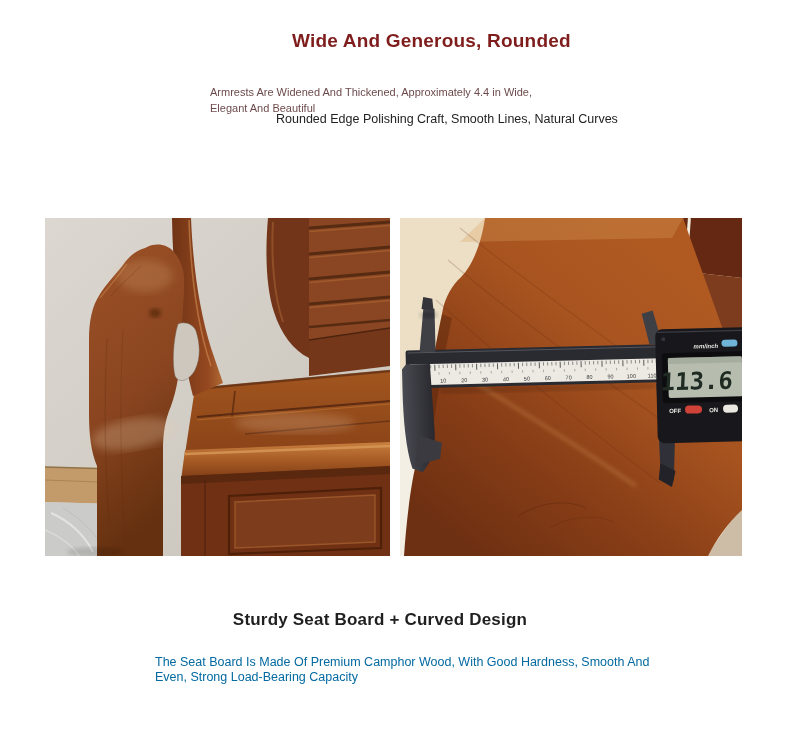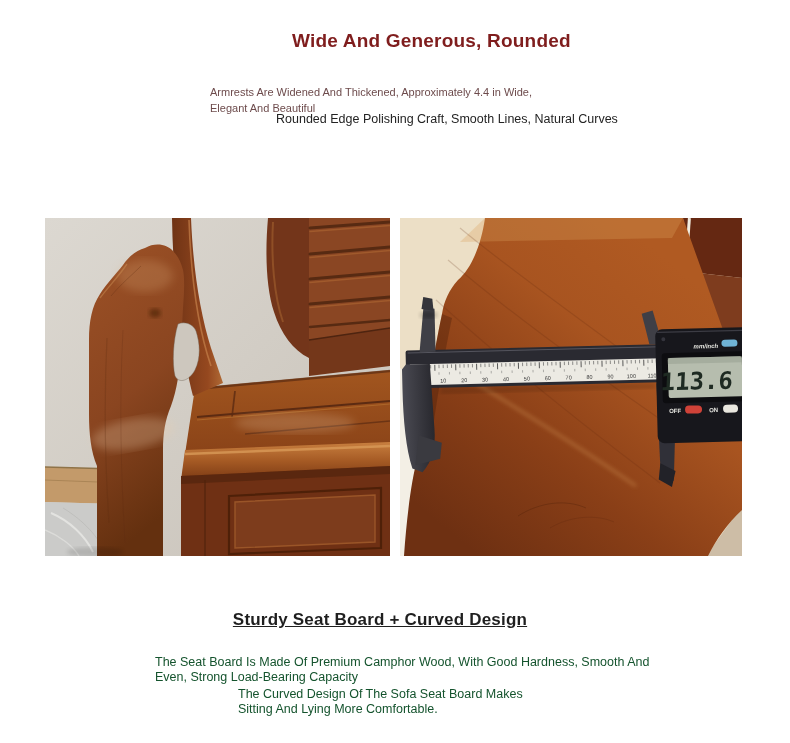--- a/index.html
+++ b/index.html
@@ -3,21 +3,21 @@
 <meta charset="utf-8">
 <style>
   html,body{margin:0;padding:0;background:#ffffff;}
   body{font-family:"Liberation Sans",sans-serif;-webkit-font-smoothing:antialiased;}
   .page{position:relative;width:790px;height:743px;background:#fff;overflow:hidden;}
   .abs{position:absolute;}
   .h1{font-size:19px;line-height:22px;font-weight:bold;color:#7f1d1d;letter-spacing:.2px;margin-left:48px;}
   .sub{font-size:11px;line-height:15.5px;color:#6d4b4c;}
   .body-t{font-size:12.5px;line-height:14.5px;color:#232323;}
   .h2{font-size:17px;font-weight:bold;color:#1f1f1f;letter-spacing:.2px;}
-  .para{font-size:12.5px;line-height:15px;color:#14532d;}
+  .para{font-size:12.5px;line-height:15px;color:#0369a1;}
   .photo{display:block;}
   .ruler-num{font-size:5.5px;fill:#3c3c3c;font-family:"Liberation Sans",sans-serif;}
   .lcd-text{font-family:"DejaVu Sans Mono",monospace;font-weight:bold;font-size:24px;fill:#1e2a22;letter-spacing:0;}
   .cap-label{font-size:6px;font-weight:bold;fill:#e8e8e2;font-family:"Liberation Sans",sans-serif;}
 </style>
 </head>
 <body>
 
 <div class="page">
 
@@ -316,25 +316,21 @@
           <text class="lcd-text" x="272" y="175" transform="skewX(-4)">113.6</text>
           <text class="cap-label" x="268" y="198">OFF</text>
           <rect x="284" y="191" width="17" height="8" rx="4" fill="#cf4238"></rect>
           <text class="cap-label" x="308" y="198">ON</text>
           <rect x="322" y="191" width="15" height="8" rx="4" fill="#e9e7df"></rect>
         </g>
       </g>
     </svg>
   </div>
 
-  <div class="abs h2" style="left:130px;top:610px;width:500px;text-align:center;text-decoration:underline;">Sturdy Seat Board + Curved Design</div>
+  <div class="abs h2" style="left:130px;top:610px;width:500px;text-align:center;">Sturdy Seat Board + Curved Design</div>
 
   <div class="abs para" style="left:155px;top:655px;width:510px;">
     <div>The Seat Board Is Made Of Premium Camphor Wood, With Good Hardness, Smooth And</div>
     <div>Even, Strong Load-Bearing Capacity</div>
   </div>
 
-  <div class="abs para" style="left:238px;top:687px;width:320px;">
-    <div>The Curved Design Of The Sofa Seat Board Makes</div>
-    <div>Sitting And Lying More Comfortable.</div>
-  </div>
 
 </div>
 
 </body></html>

